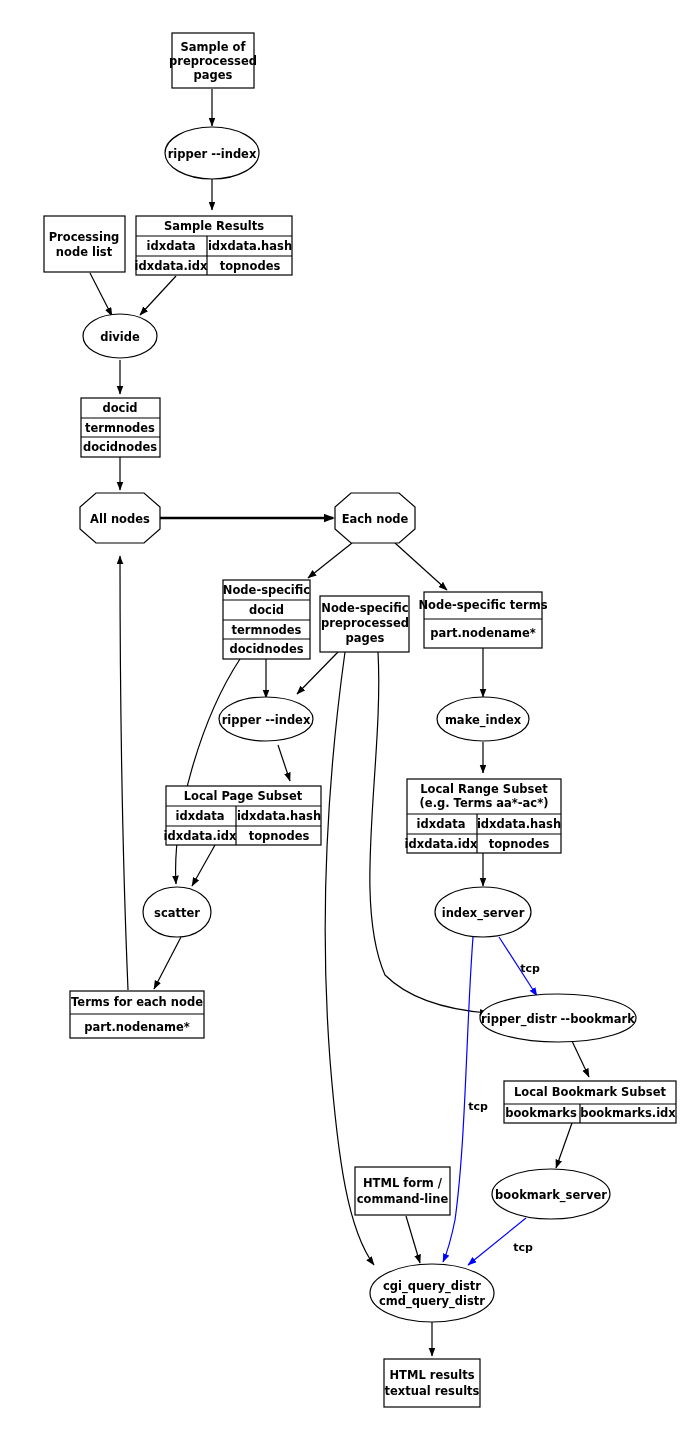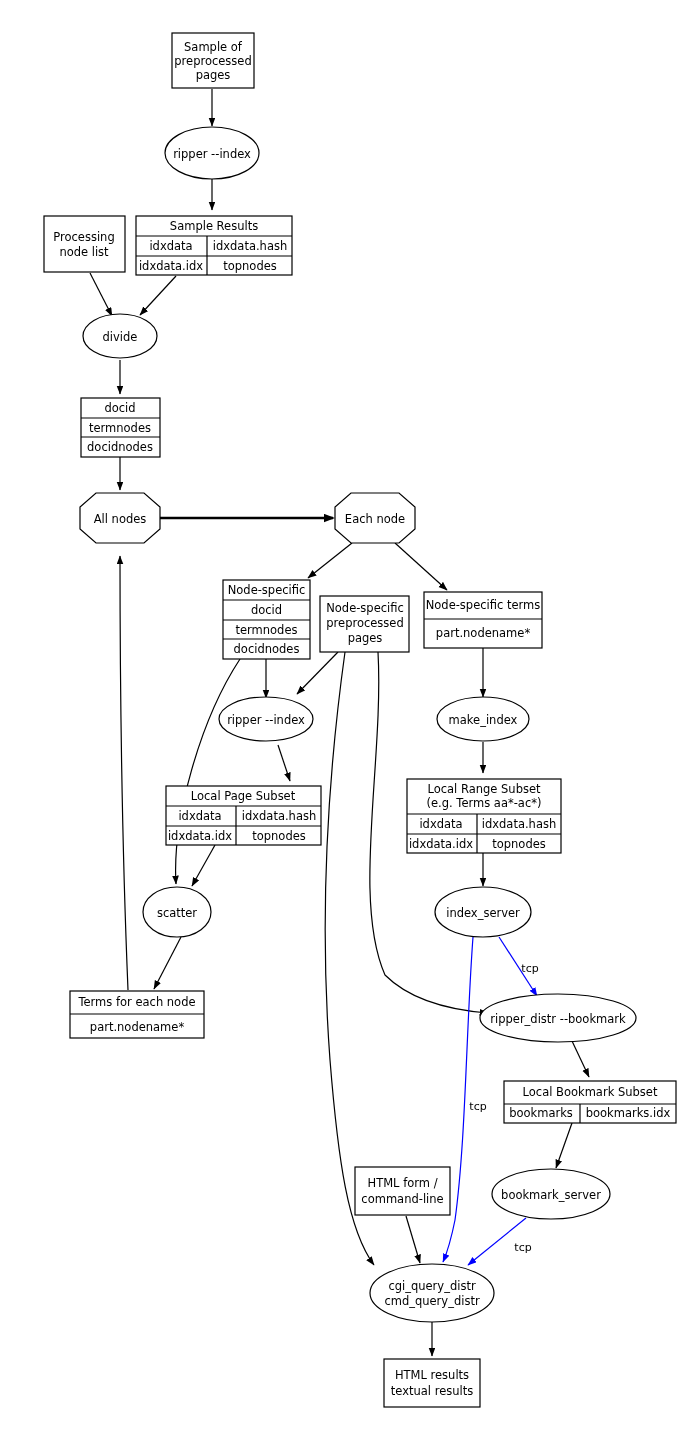--- a/index.html
+++ b/index.html
@@ -1,17 +1,17 @@
 <!DOCTYPE html>
 <html><head>
 <meta charset="utf-8">
 <style>
   html,body{margin:0;padding:0;background:#ffffff;}
   #root{position:relative;width:696px;height:1434px;background:#ffffff;
-        font-family:"DejaVu Sans","Liberation Sans",sans-serif;}
+        font-family:"DejaVu Sans","Liberation Sans",sans-serif;font-weight:bold;}
   svg{position:absolute;left:0;top:0;width:696px;height:1434px;}
   text{font-family:"DejaVu Sans","Liberation Sans",sans-serif;font-size:11.5px;fill:#000;}
   .node-shape{fill:#ffffff;stroke:#000000;stroke-width:1.2;}
   .edge{fill:none;stroke:#000000;stroke-width:1.2;}
   .edge-thick{fill:none;stroke:#000000;stroke-width:2.4;}
   .edge-tcp{fill:none;stroke:#0000ff;stroke-width:1.2;}
   .lbl{text-anchor:middle;dominant-baseline:middle;}
   .tbl-line{stroke:#000000;stroke-width:1.2;}
   .tcp-lbl{text-anchor:middle;font-size:11px;fill:#000;}
 </style>

